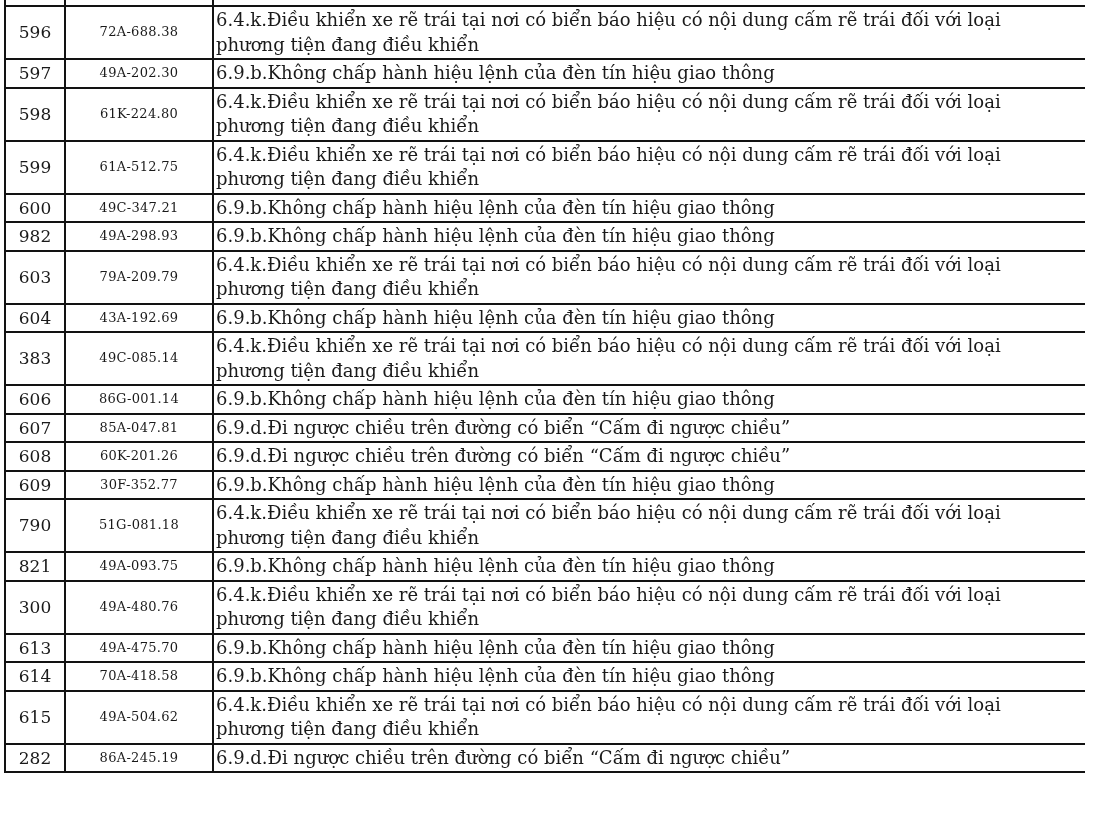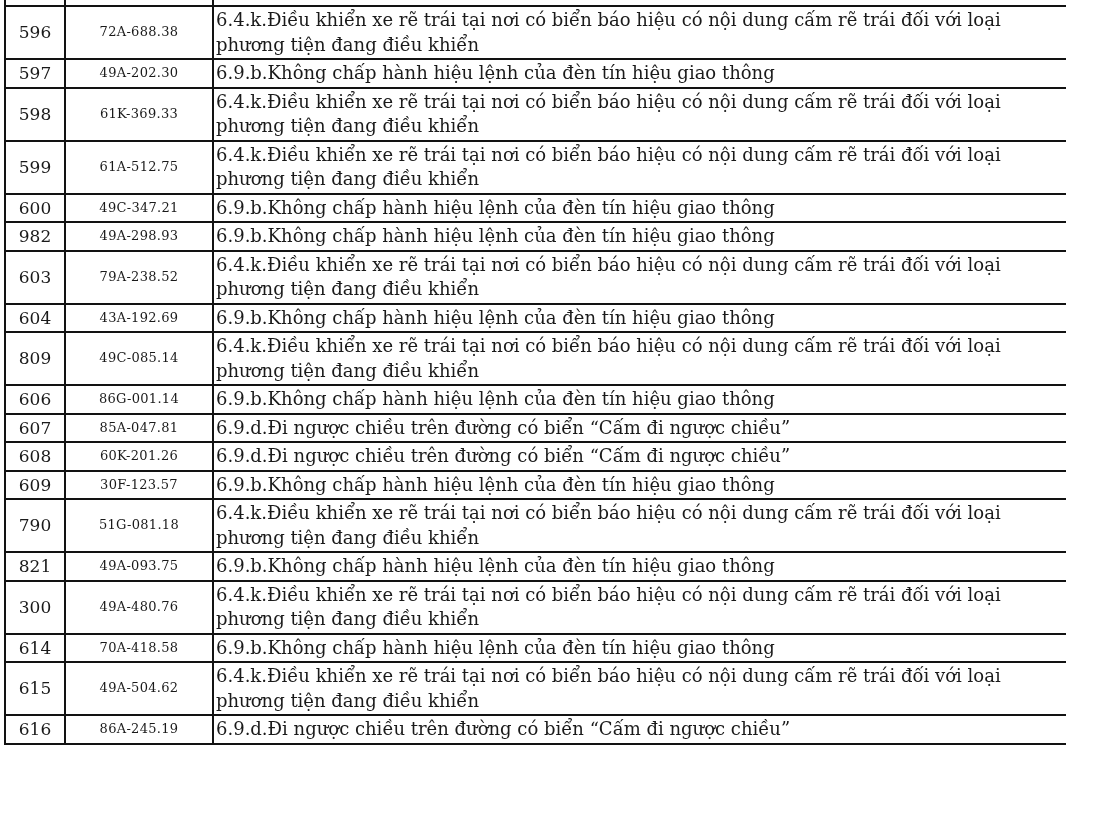--- a/index.html
+++ b/index.html
@@ -8,20 +8,21 @@
     background: #ffffff;
   }
   .page {
     position: relative;
     width: 1066px;
     height: 825px;
     overflow: hidden;
     background: #ffffff;
     font-family: "DejaVu Serif", "Liberation Serif", serif;
     color: #1a1a1a;
+    padding-left: 19px;
   }
   table.violations {
     position: absolute;
     left: 4px;
     top: -18px;
     width: 1101px;
     border-collapse: collapse;
     table-layout: fixed;
   }
   table.violations td {
@@ -78,21 +79,21 @@
     <td class="col-desc">6.4.k.Điều khiển xe rẽ trái tại nơi có biển báo hiệu có nội dung cấm rẽ trái đối với loại
 phương tiện đang điều khiển</td>
   </tr>
         <tr class="single">
     <td class="col-no">597</td>
     <td class="col-plate">49A-202.30</td>
     <td class="col-desc">6.9.b.Không chấp hành hiệu lệnh của đèn tín hiệu giao thông</td>
   </tr>
         <tr class="double">
     <td class="col-no">598</td>
-    <td class="col-plate">61K-369.33</td>
+    <td class="col-plate">61K-224.80</td>
     <td class="col-desc">6.4.k.Điều khiển xe rẽ trái tại nơi có biển báo hiệu có nội dung cấm rẽ trái đối với loại
 phương tiện đang điều khiển</td>
   </tr>
         <tr class="double">
     <td class="col-no">599</td>
     <td class="col-plate">61A-512.75</td>
     <td class="col-desc">6.4.k.Điều khiển xe rẽ trái tại nơi có biển báo hiệu có nội dung cấm rẽ trái đối với loại
 phương tiện đang điều khiển</td>
   </tr>
         <tr class="single">
@@ -100,31 +101,31 @@
     <td class="col-plate">49C-347.21</td>
     <td class="col-desc">6.9.b.Không chấp hành hiệu lệnh của đèn tín hiệu giao thông</td>
   </tr>
         <tr class="single">
     <td class="col-no">982</td>
     <td class="col-plate">49A-298.93</td>
     <td class="col-desc">6.9.b.Không chấp hành hiệu lệnh của đèn tín hiệu giao thông</td>
   </tr>
         <tr class="double">
     <td class="col-no">603</td>
-    <td class="col-plate">79A-238.52</td>
+    <td class="col-plate">79A-209.79</td>
     <td class="col-desc">6.4.k.Điều khiển xe rẽ trái tại nơi có biển báo hiệu có nội dung cấm rẽ trái đối với loại
 phương tiện đang điều khiển</td>
   </tr>
         <tr class="single">
     <td class="col-no">604</td>
     <td class="col-plate">43A-192.69</td>
     <td class="col-desc">6.9.b.Không chấp hành hiệu lệnh của đèn tín hiệu giao thông</td>
   </tr>
         <tr class="double">
-    <td class="col-no">809</td>
+    <td class="col-no">383</td>
     <td class="col-plate">49C-085.14</td>
     <td class="col-desc">6.4.k.Điều khiển xe rẽ trái tại nơi có biển báo hiệu có nội dung cấm rẽ trái đối với loại
 phương tiện đang điều khiển</td>
   </tr>
         <tr class="single">
     <td class="col-no">606</td>
     <td class="col-plate">86G-001.14</td>
     <td class="col-desc">6.9.b.Không chấp hành hiệu lệnh của đèn tín hiệu giao thông</td>
   </tr>
         <tr class="single">
@@ -132,51 +133,56 @@
     <td class="col-plate">85A-047.81</td>
     <td class="col-desc">6.9.d.Đi ngược chiều trên đường có biển “Cấm đi ngược chiều”</td>
   </tr>
         <tr class="single">
     <td class="col-no">608</td>
     <td class="col-plate">60K-201.26</td>
     <td class="col-desc">6.9.d.Đi ngược chiều trên đường có biển “Cấm đi ngược chiều”</td>
   </tr>
         <tr class="single">
     <td class="col-no">609</td>
-    <td class="col-plate">30F-123.57</td>
+    <td class="col-plate">30F-352.77</td>
     <td class="col-desc">6.9.b.Không chấp hành hiệu lệnh của đèn tín hiệu giao thông</td>
   </tr>
         <tr class="double">
     <td class="col-no">790</td>
     <td class="col-plate">51G-081.18</td>
     <td class="col-desc">6.4.k.Điều khiển xe rẽ trái tại nơi có biển báo hiệu có nội dung cấm rẽ trái đối với loại
 phương tiện đang điều khiển</td>
   </tr>
         <tr class="single">
     <td class="col-no">821</td>
     <td class="col-plate">49A-093.75</td>
     <td class="col-desc">6.9.b.Không chấp hành hiệu lệnh của đèn tín hiệu giao thông</td>
   </tr>
         <tr class="double">
     <td class="col-no">300</td>
     <td class="col-plate">49A-480.76</td>
     <td class="col-desc">6.4.k.Điều khiển xe rẽ trái tại nơi có biển báo hiệu có nội dung cấm rẽ trái đối với loại
 phương tiện đang điều khiển</td>
   </tr>
         <tr class="single">
+    <td class="col-no">613</td>
+    <td class="col-plate">49A-475.70</td>
+    <td class="col-desc">6.9.b.Không chấp hành hiệu lệnh của đèn tín hiệu giao thông</td>
+  </tr>
+        <tr class="single">
     <td class="col-no">614</td>
     <td class="col-plate">70A-418.58</td>
     <td class="col-desc">6.9.b.Không chấp hành hiệu lệnh của đèn tín hiệu giao thông</td>
   </tr>
         <tr class="double">
     <td class="col-no">615</td>
     <td class="col-plate">49A-504.62</td>
     <td class="col-desc">6.4.k.Điều khiển xe rẽ trái tại nơi có biển báo hiệu có nội dung cấm rẽ trái đối với loại
 phương tiện đang điều khiển</td>
   </tr>
         <tr class="single">
-    <td class="col-no">616</td>
+    <td class="col-no">282</td>
     <td class="col-plate">86A-245.19</td>
     <td class="col-desc">6.9.d.Đi ngược chiều trên đường có biển “Cấm đi ngược chiều”</td>
   </tr>
     </tbody>
   </table>
 </div>
 
 </body></html>

